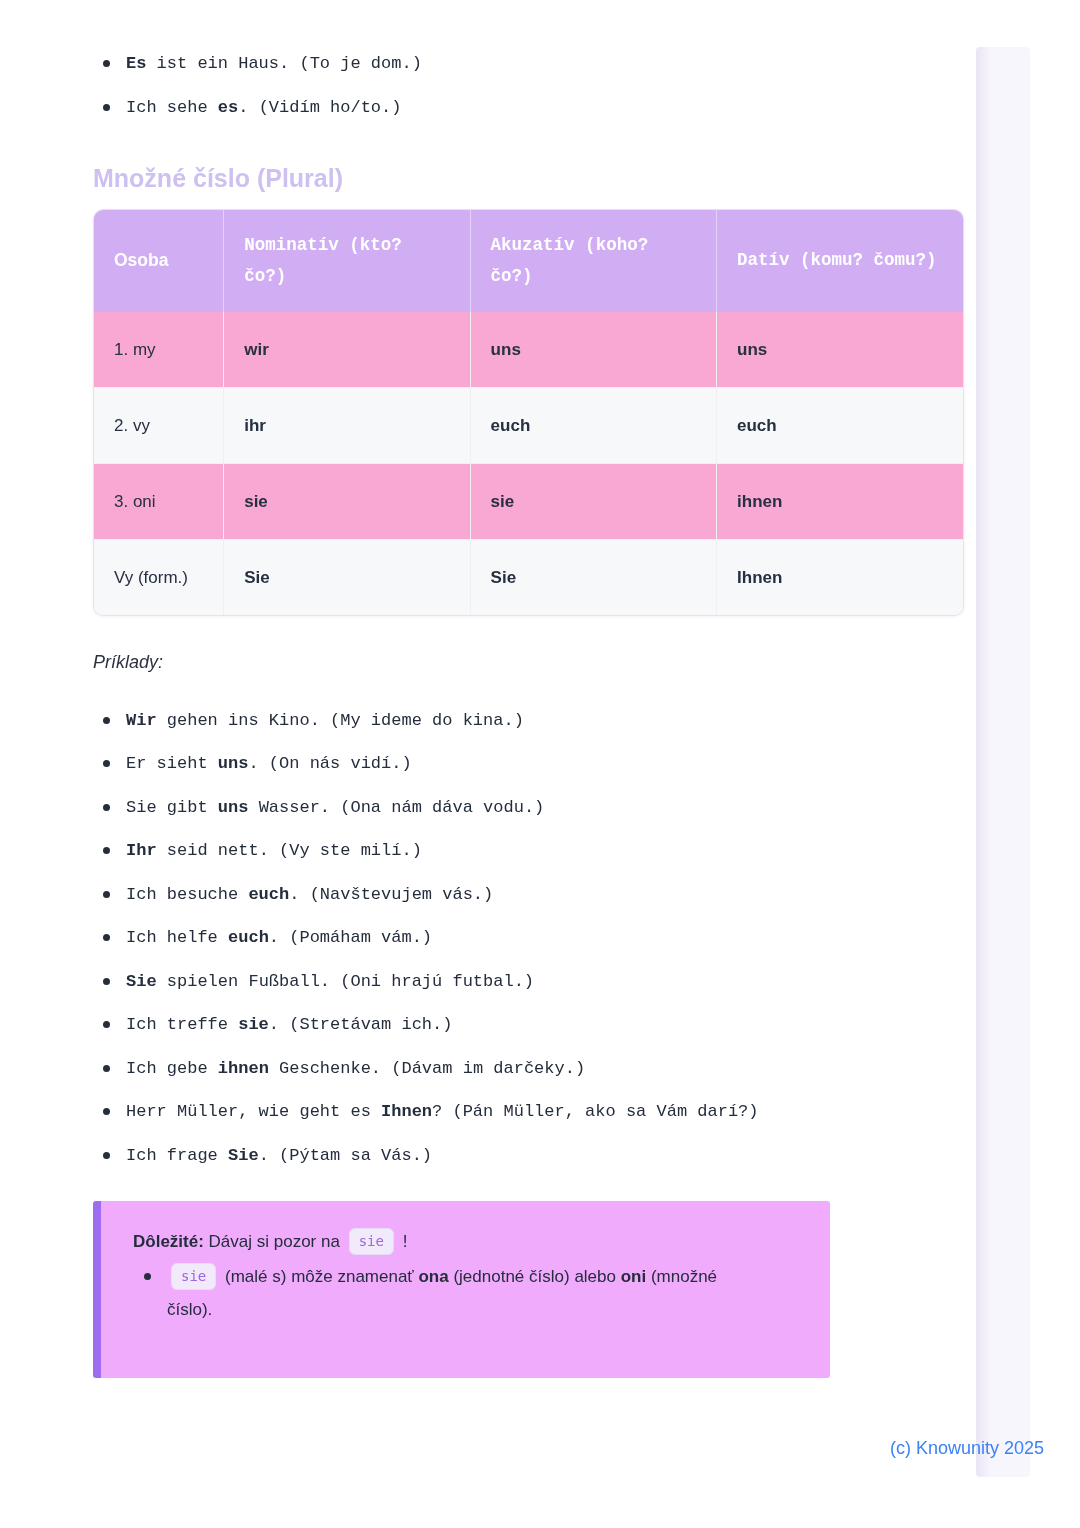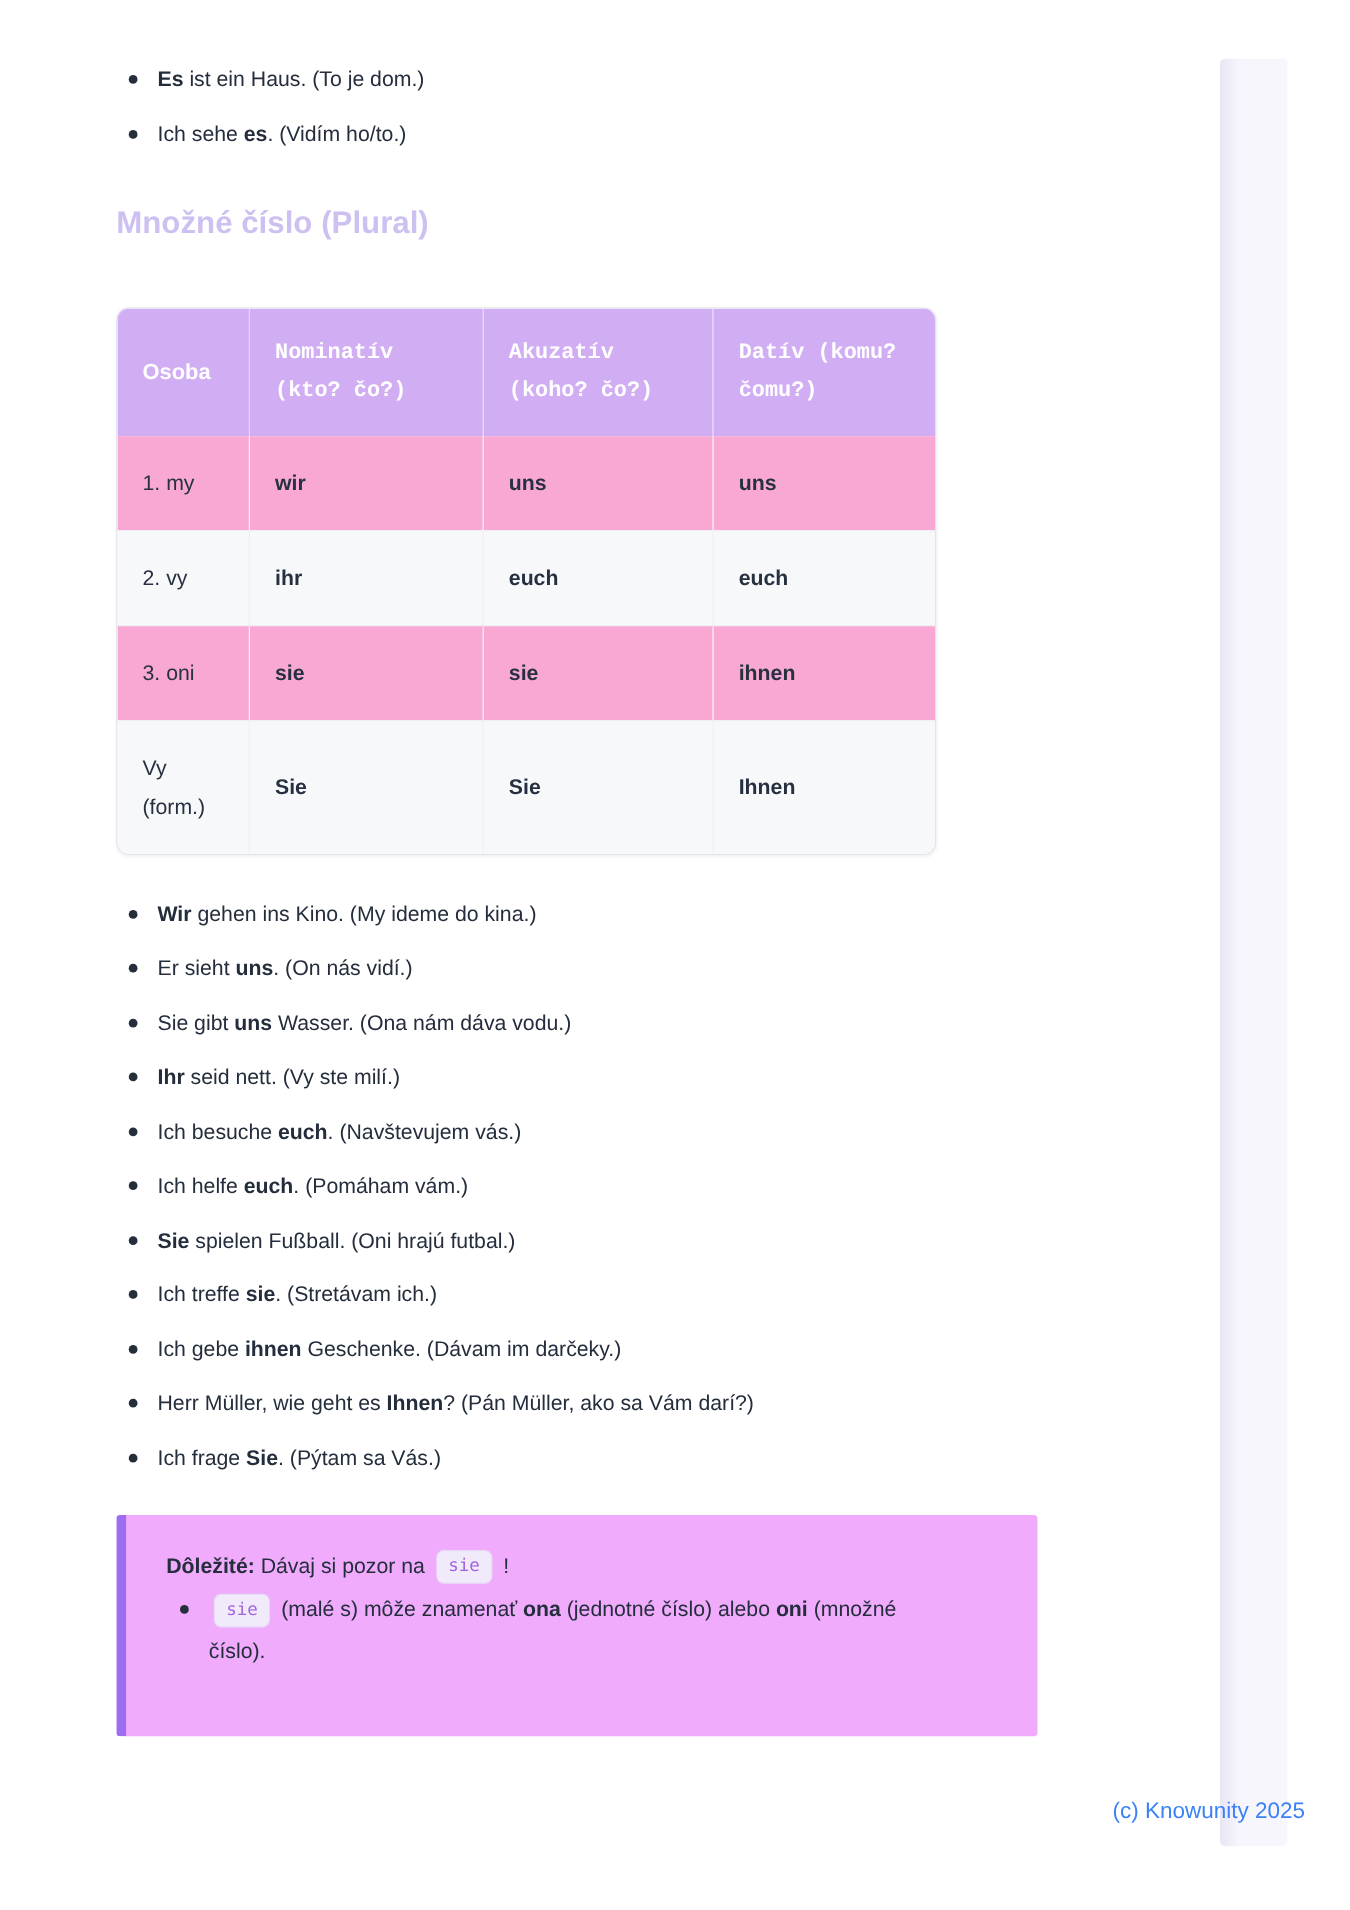--- a/index.html
+++ b/index.html
@@ -28,21 +28,21 @@
     color: #3b82f6;
     white-space: nowrap;
   }
 
   .content {
     position: absolute;
     left: 93px; top: 51px;
     width: 737px;
   }
 
-  ul.bullets { list-style: none; margin: 0; padding: 0; }
+  ul.bullets { list-style: none; margin: 0; padding: 0; font-family: Liberation Mono, monospace; }
   ul.bullets > li {
     position: relative;
     padding-left: 33px;
     font-size: 17px;
     line-height: 25px;
     margin-bottom: 18.5px;
     color: #242d3c;
     white-space: nowrap;
   }
   ul.bullets > li:last-child { margin-bottom: 0; }
@@ -57,22 +57,22 @@
   b { font-weight: 700; }
 
   h2.section-heading {
     margin: 44px 0 0 0;
     font-size: 25px;
     font-weight: 700;
     color: #cec0f0;
   }
 
   .table-card {
-    margin-top: 53px;
-    width: 656px;
+    margin-top: 16px;
+    width: 871px;
     border: 1px solid #e5e2ef;
     border-radius: 10px;
     overflow: hidden;
     box-shadow: 0 1px 3px rgba(20,20,40,0.06);
     background: #ffffff;
   }
   table {
     border-collapse: collapse;
     width: 100%;
     font-size: 17px;
@@ -199,20 +199,21 @@
         <tr>
           <td>Vy (form.)</td>
           <td>Sie</td>
           <td>Sie</td>
           <td>Ihnen</td>
         </tr>
       </tbody>
     </table>
   </div>
 
+  <p class="examples-label">Príklady:</p>
 
   <ul class="bullets examples">
     <li><b>Wir</b> gehen ins Kino. (My ideme do kina.)</li>
     <li>Er sieht <b>uns</b>. (On nás vidí.)</li>
     <li>Sie gibt <b>uns</b> Wasser. (Ona nám dáva vodu.)</li>
     <li><b>Ihr</b> seid nett. (Vy ste milí.)</li>
     <li>Ich besuche <b>euch</b>. (Navštevujem vás.)</li>
     <li>Ich helfe <b>euch</b>. (Pomáham vám.)</li>
     <li><b>Sie</b> spielen Fußball. (Oni hrajú futbal.)</li>
     <li>Ich treffe <b>sie</b>. (Stretávam ich.)</li>

